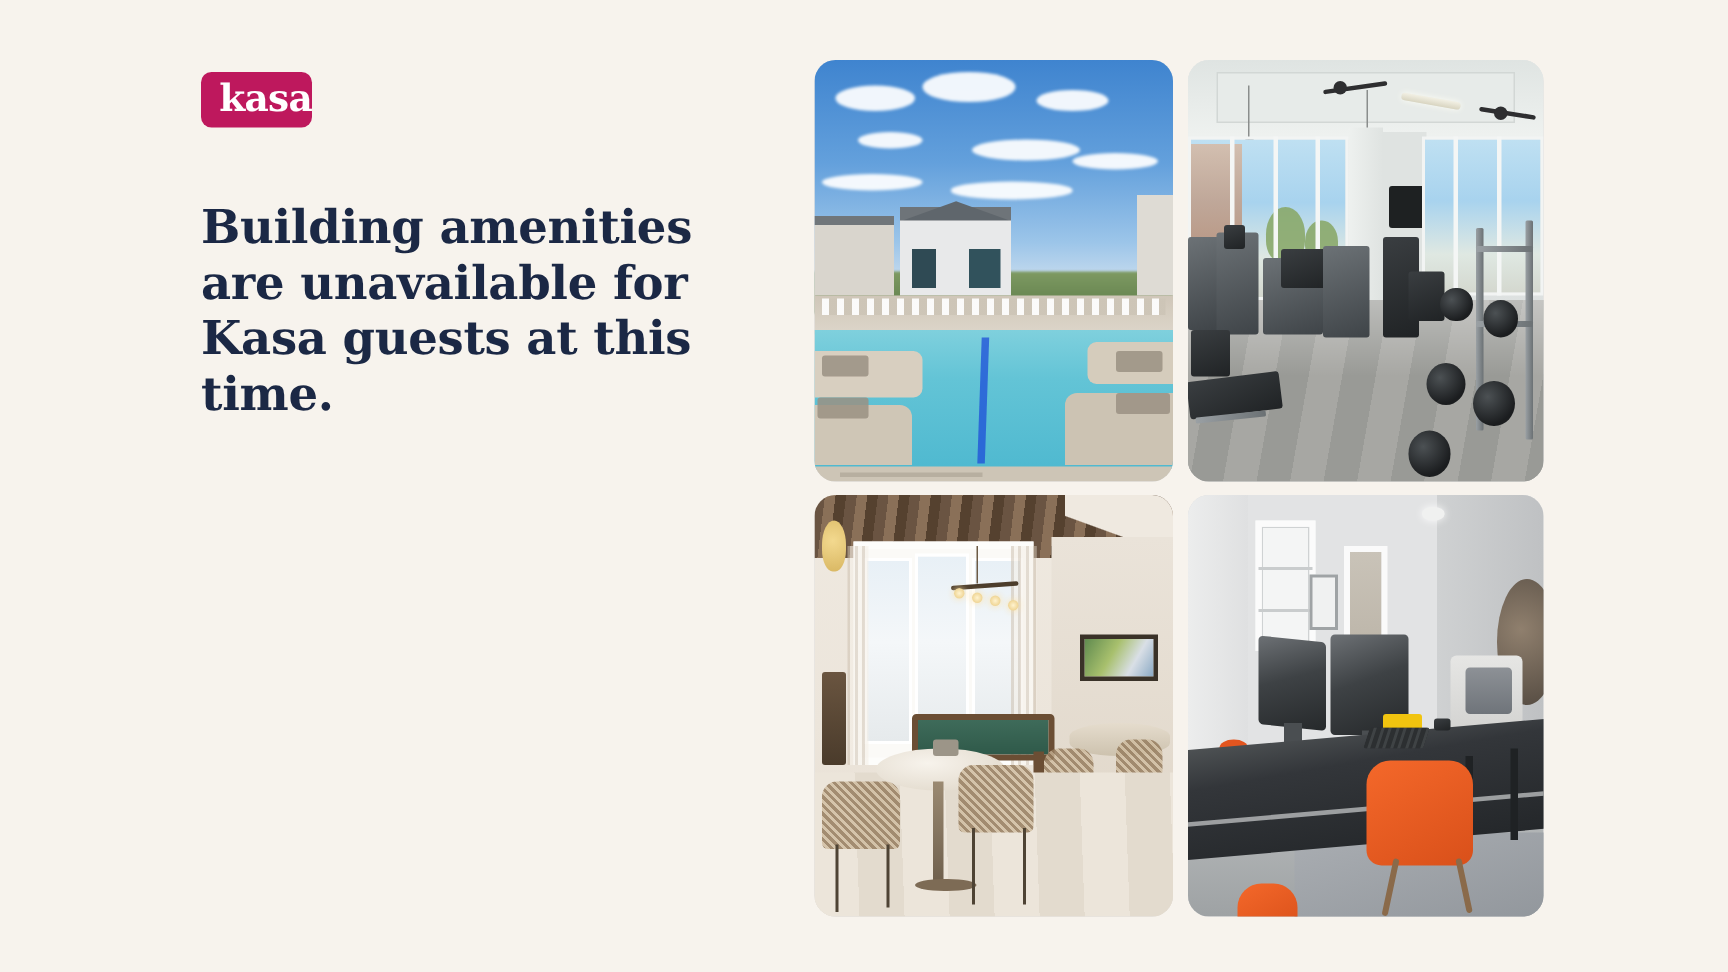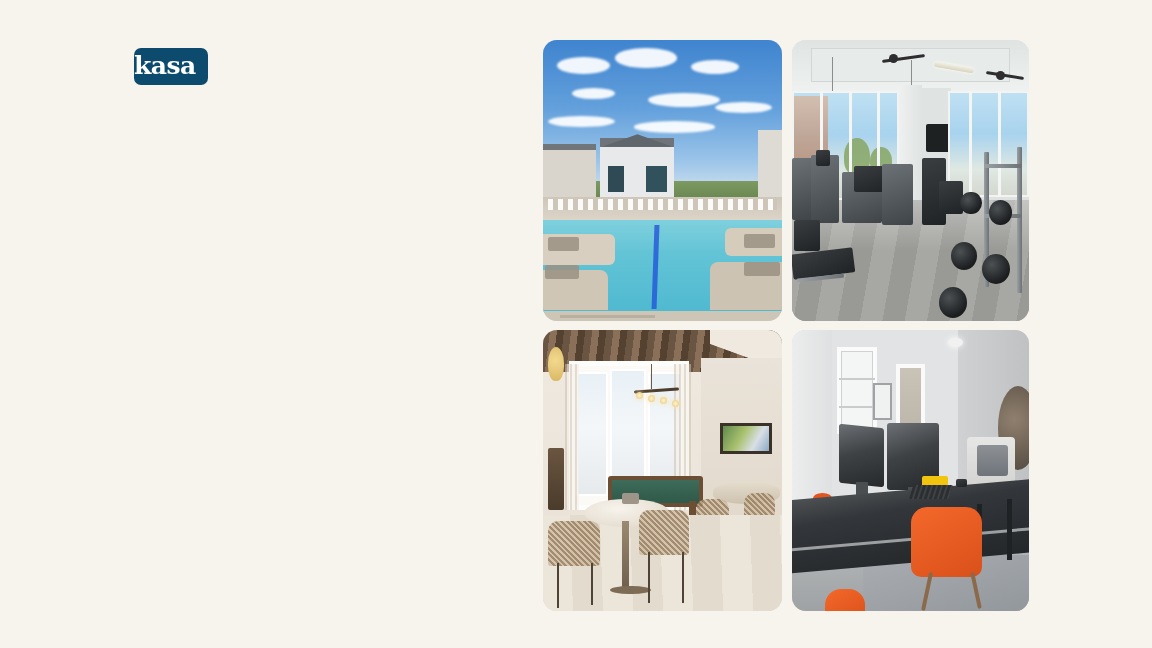--- a/index.html
+++ b/index.html
@@ -24,24 +24,24 @@
   
   .left-col {
     position: absolute;
     left: 134px;
     top: 48px;
     width: 360px;
   }
   .logo {
     display: inline-flex;
     align-items: center;
-    justify-content: flex-start;
+    justify-content: flex-end;
     width: 74px;
     height: 37px;
-    background: #0c4a6e;
+    background: #be185d;
     border-radius: 7px;
     box-sizing: border-box;
   }
   .logo-text {
     color: #ffffff;
     font-family: "DejaVu Serif", "Liberation Serif", serif;
     font-weight: bold;
     font-size: 25px;
     line-height: 1;
     letter-spacing: -0.5px;
@@ -514,20 +514,21 @@
 <body>
 
 <div class="slide">
 
   <div class="left-col">
 
     <div class="logo">
       <span class="logo-text">kasa</span>
     </div>
 
+    <div class="headline">Building amenities are unavailable for Kasa guests at this time.</div>
   </div>
 
   <div class="grid">
 
     <div class="card">
       <div class="photo">
         <div class="layer pool-sky"></div>
         <div class="layer cloud" style="left:6%;top:6%;width:22%;height:6%;"></div>
         <div class="layer cloud" style="left:30%;top:3%;width:26%;height:7%;"></div>
         <div class="layer cloud" style="left:62%;top:7%;width:20%;height:5%;"></div>

